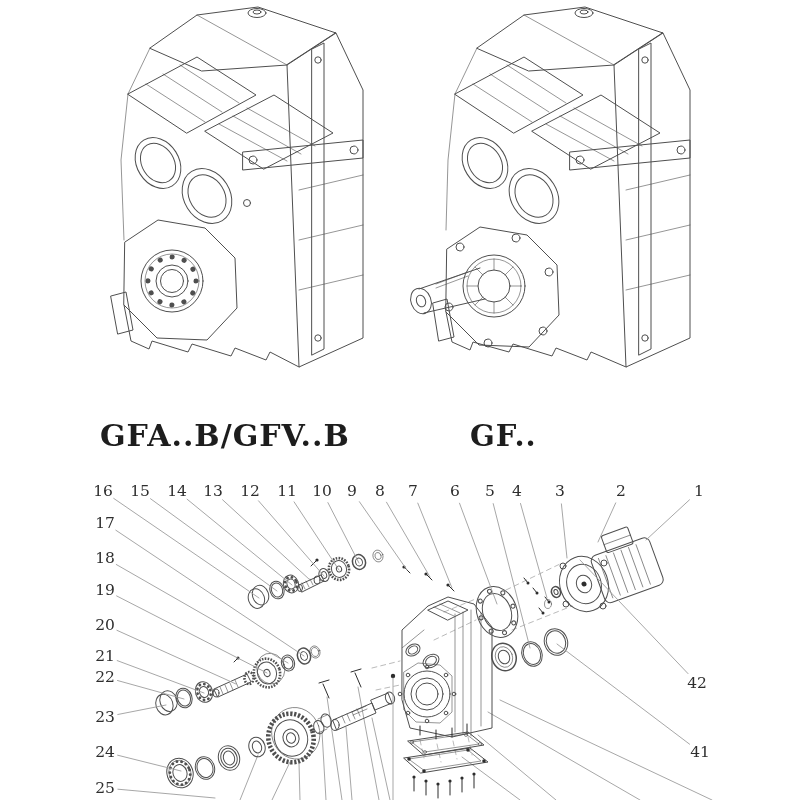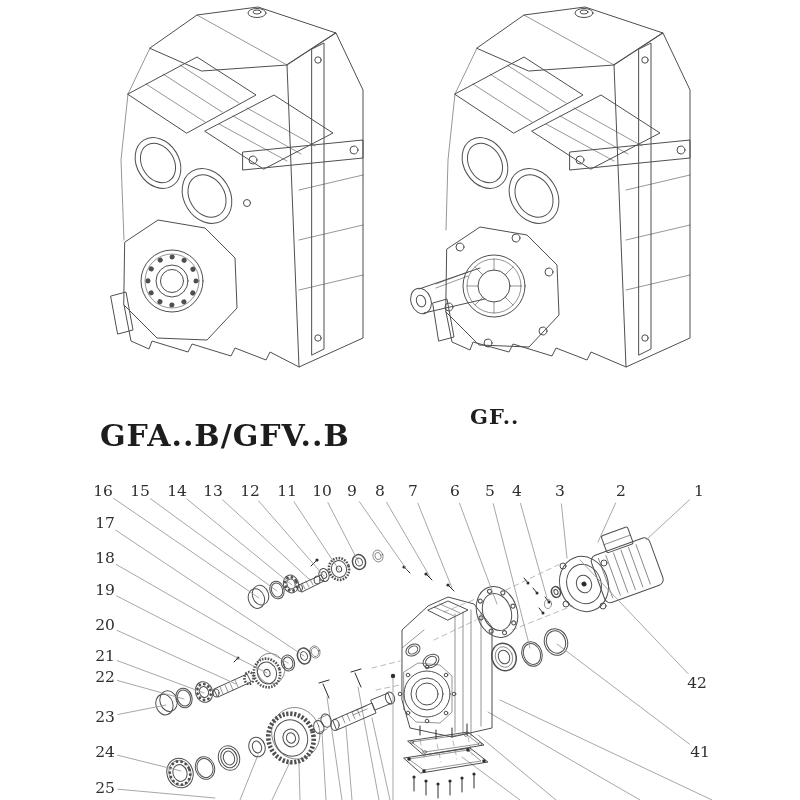--- a/index.html
+++ b/index.html
@@ -1,19 +1,19 @@
 <!DOCTYPE html>
 <html style="--bg: #ffffff; --line: #4f4f4f; --leader: #9d9d9d; --dashc: #b2b2b2; --ctext: #2e2e2e; --ct2: #1d1d1d;"><head>
 <meta charset="utf-8">
 <style>
   html,body{margin:0;padding:0;}
   body{width:800px;height:800px;position:relative;overflow:hidden;background:var(--bg,#ffffff);font-family:"DejaVu Sans",sans-serif;}
   .caption{position:absolute;font-family:"DejaVu Serif",serif;font-weight:bold;color:var(--ct2,#1d1d1d);text-align:left;letter-spacing:1px;}
   #cap-left{left:100px;top:418px;width:310px;font-size:30px;}
-  #cap-right{left:470px;top:404px;width:150px;font-size:21px;}
+  #cap-right{left:470px;top:419px;width:150px;font-size:29px;}
   svg{position:absolute;left:0;top:0;}
   svg *{fill:none;stroke:var(--line,#4f4f4f);stroke-width:1;stroke-linejoin:round;stroke-linecap:round;}
   .thin{stroke-width:0.6;}
   .bold{stroke-width:1.5;}
   .dark{stroke:#2d2d2d;}
   .fillD{fill:#2d2d2d;stroke:none;}
   .teeth{stroke-width:4.6;stroke-dasharray:2.2 1.7;stroke-linecap:butt;}
   .teethS{stroke-width:2.6;stroke-dasharray:1.6 1.3;stroke-linecap:butt;}
   .balls{stroke-width:5;stroke-dasharray:.1 12.4;stroke-linecap:round;}
   .ballsS{stroke-width:2.8;stroke-dasharray:.1 4.6;stroke-linecap:round;}

